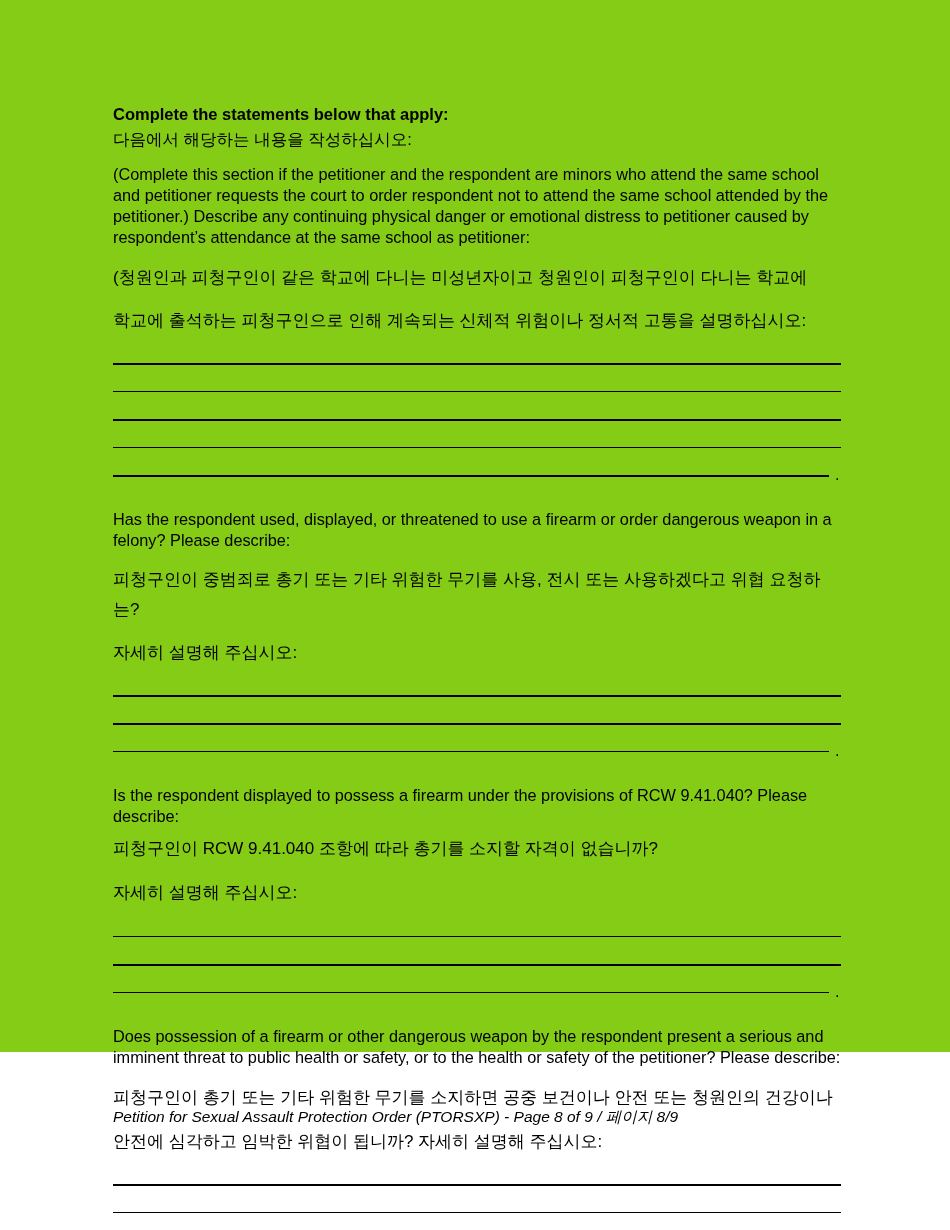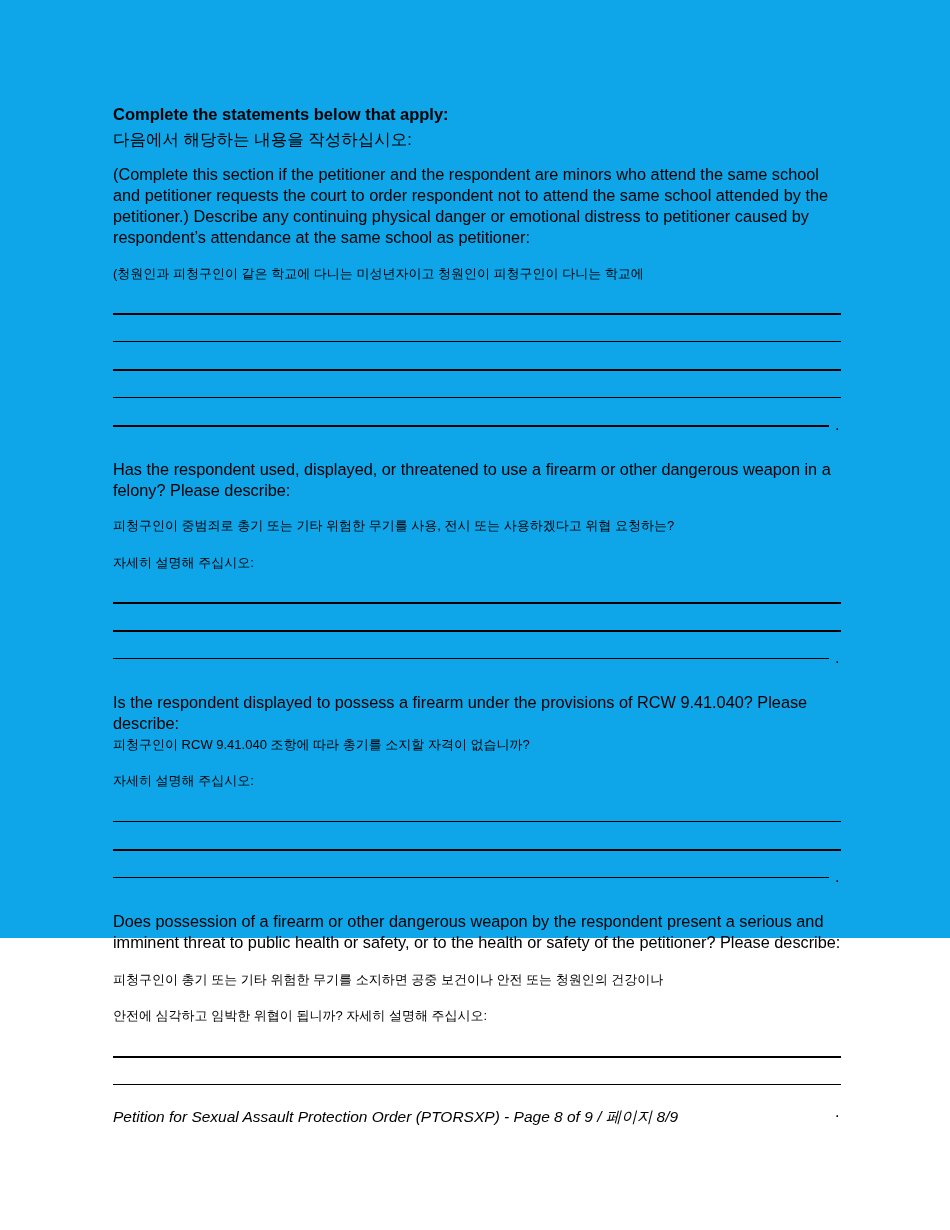--- a/index.html
+++ b/index.html
@@ -12,22 +12,22 @@
     height: 1230px;
     font-family: "Liberation Sans", sans-serif;
     color: #000000;
     position: relative;
     overflow: hidden;
   }
   .page {
     position: absolute;
     left: 0; top: 0;
     width: 950px;
-    height: 938px;
-    background: #0ea5e9;
+    height: 1052px;
+    background: #84cc16;
   }
   .content {
     position: absolute;
     left: 113px;
     top: 104px;
     width: 728px;
   }
   .heading-line {
     font-size: 16.5px;
     font-weight: bold;
@@ -42,21 +42,21 @@
     font-weight: normal;
     line-height: 1.34;
     margin: 2px 0 0 0;
   }
   .para-en {
     font-size: 16.3px;
     line-height: 1.30;
     margin: 14px 0 0 0;
   }
   .para-ko {
-    font-size: 13px;
+    font-size: 17px;
     line-height: 1.72;
     margin: 14px 0 0 0;
   }
   .para-ko.tight {
     line-height: 1.70;
   }
   .q-block {
     margin-top: 18px;
   }
   .lines {
@@ -102,20 +102,21 @@
 <div class="page">
 
   <div class="content">
 
     <p class="heading-line"><span>Complete the statements below that apply</span><span class="tail">:</span></p>
     <p class="heading-ko">다음에서 해당하는 내용을 작성하십시오:</p>
 
     <p class="para-en">(Complete this section if the petitioner and the respondent are minors who attend the same school and petitioner requests the court to order respondent not to attend the same school attended by the petitioner.) Describe any continuing physical danger or emotional distress to petitioner caused by respondent’s attendance at the same school as petitioner:</p>
 
     <p class="para-ko">(청원인과 피청구인이 같은 학교에 다니는 미성년자이고 청원인이 피청구인이 다니는 학교에</p>
+    <p class="para-ko">학교에 출석하는 피청구인으로 인해 계속되는 신체적 위험이나 정서적 고통을 설명하십시오:</p>
 
     <div class="lines">
       <div class="rule">
           <span class="bar"></span>
         </div>
       <div class="rule thin">
           <span class="bar"></span>
         </div>
       <div class="rule">
           <span class="bar"></span>
@@ -123,40 +124,40 @@
       <div class="rule thin">
           <span class="bar"></span>
         </div>
       <div class="rule short">
           <span class="bar"></span>
           <span class="period">.</span>
         </div>
     </div>
 
     <div class="q-block">
-      <p class="para-en" style="margin-top:0">Has the respondent used, displayed, or threatened to use a firearm or other dangerous weapon in a felony? Please describe:</p>
+      <p class="para-en" style="margin-top:0">Has the respondent used, displayed, or threatened to use a firearm or order dangerous weapon in a felony? Please describe:</p>
       <p class="para-ko">피청구인이 중범죄로 총기 또는 기타 위험한 무기를 사용, 전시 또는 사용하겠다고 위협 요청하는?</p>
       <p class="para-ko">자세히 설명해 주십시오:</p>
       <div class="lines">
         <div class="rule">
             <span class="bar"></span>
           </div>
         <div class="rule">
             <span class="bar"></span>
           </div>
         <div class="rule thin short">
             <span class="bar"></span>
             <span class="period">.</span>
           </div>
       </div>
     </div>
 
     <div class="q-block">
       <p class="para-en" style="margin-top:0">Is the respondent displayed to possess a firearm under the provisions of RCW 9.41.040? Please describe:</p>
-      <p class="para-ko tight" style="margin-top:0">피청구인이 RCW 9.41.040 조항에 따라 총기를 소지할 자격이 없습니까?</p>
+      <p class="para-ko tight" style="margin-top:8px">피청구인이 RCW 9.41.040 조항에 따라 총기를 소지할 자격이 없습니까?</p>
       <p class="para-ko">자세히 설명해 주십시오:</p>
       <div class="lines">
         <div class="rule thin">
             <span class="bar"></span>
           </div>
         <div class="rule">
             <span class="bar"></span>
           </div>
         <div class="rule thin short">
             <span class="bar"></span>

